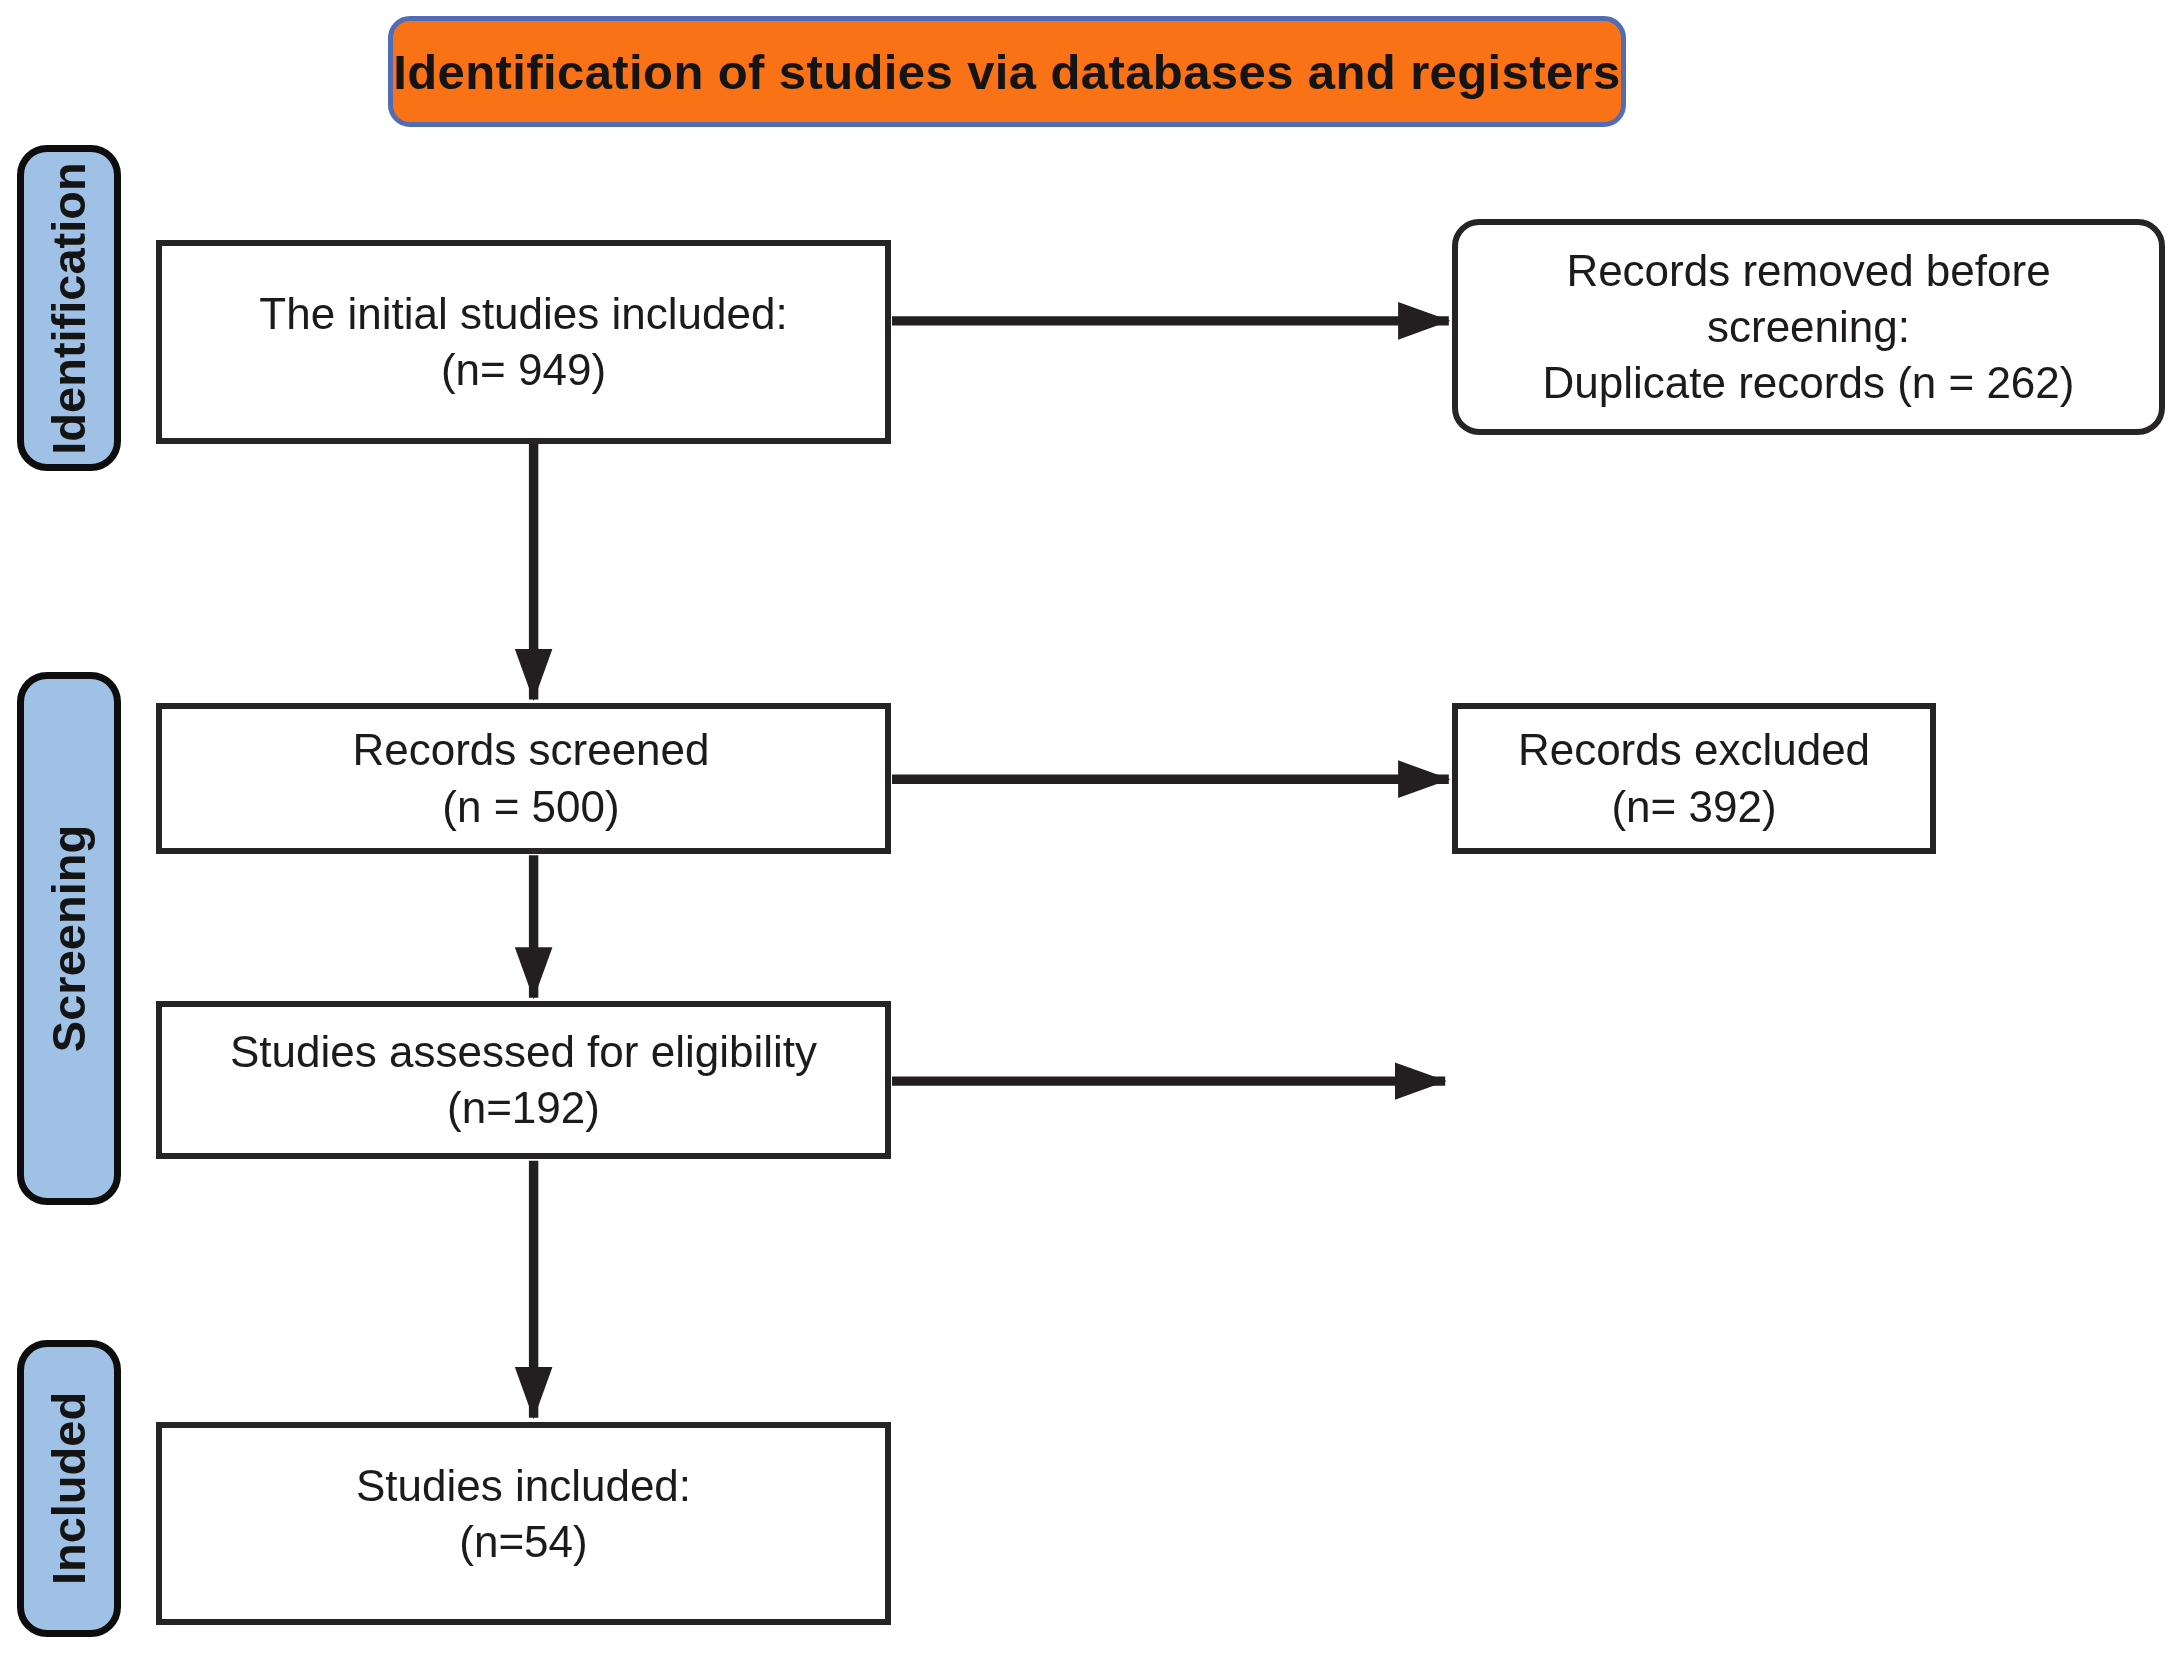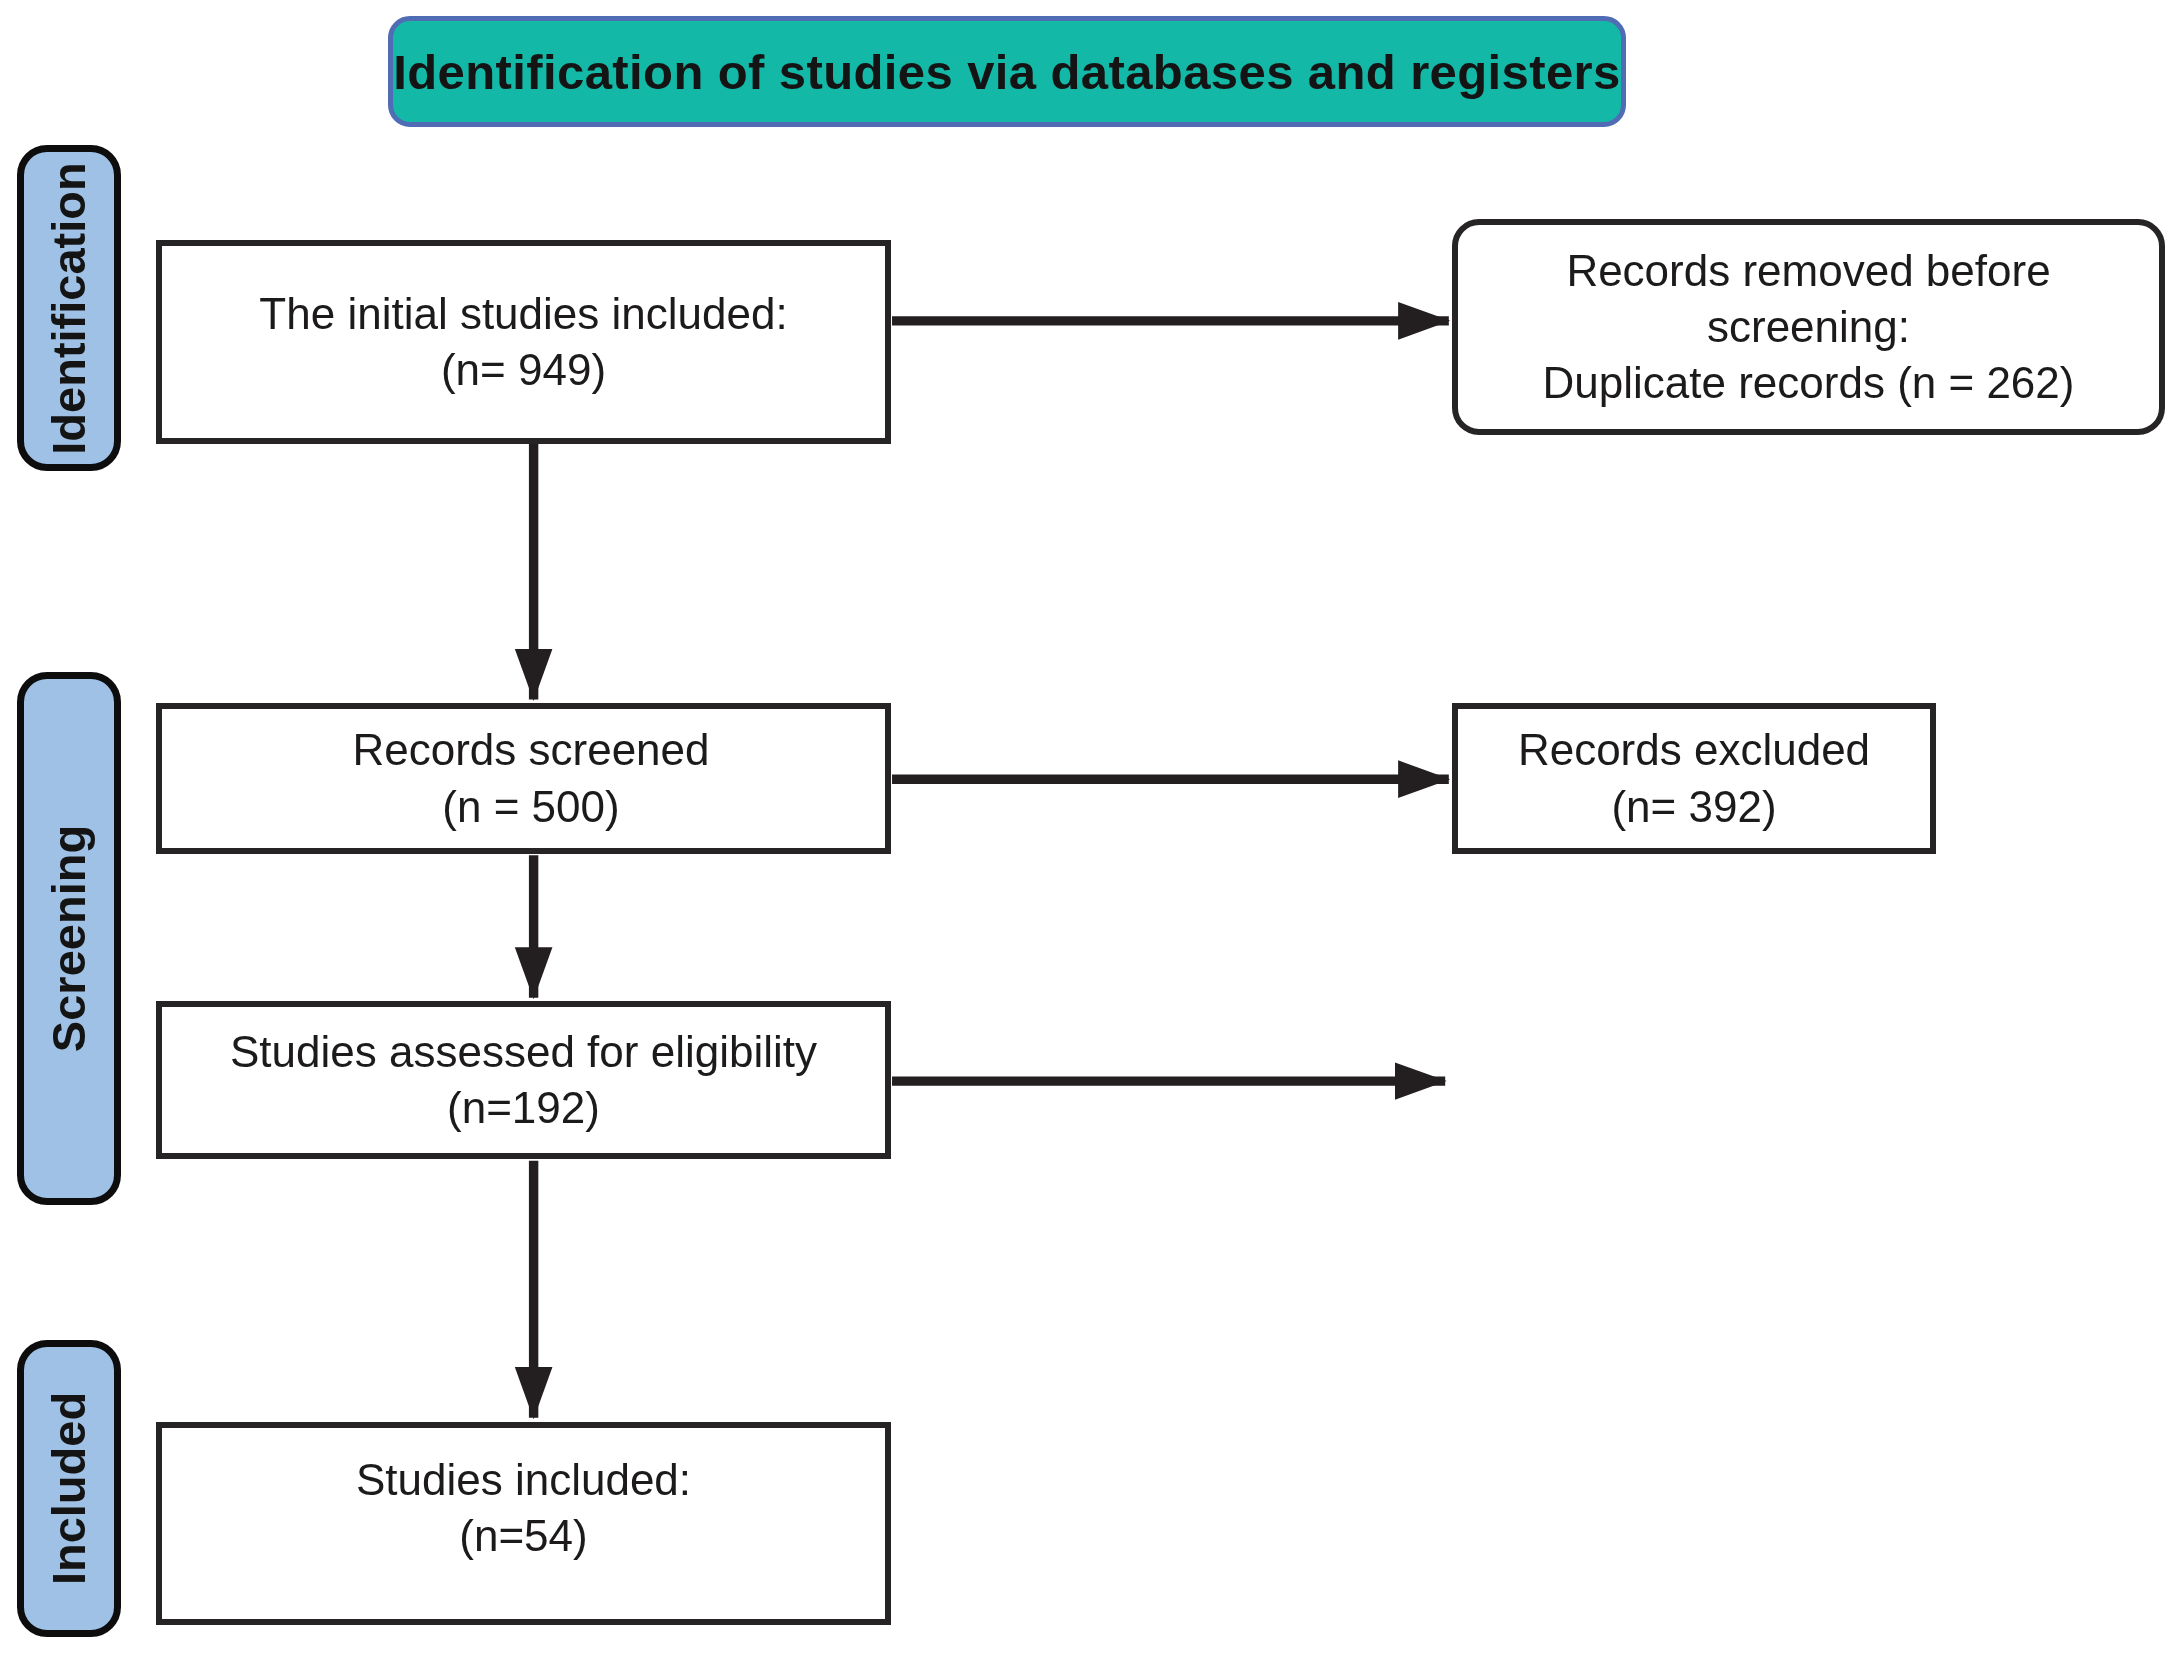--- a/index.html
+++ b/index.html
@@ -14,21 +14,21 @@
     height: 1680px;
     background: #ffffff;
     overflow: hidden;
   }
 
   
   .title-box {
     position: absolute;
     left: 388px; top: 16px;
     width: 1238px; height: 111px;
-    background: #14b8a6;
+    background: #f97316;
     border: 5.8px solid #4f6cb4;
     border-radius: 22px;
     box-sizing: border-box;
     display: flex;
     align-items: center;
     justify-content: center;
   }
   .title-box span {
     font-size: 49px;
     font-weight: bold;
@@ -76,21 +76,21 @@
   }
   .flow-box .line {
     font-size: 44px;
     line-height: 1.28;
     color: #1c1a1b;
   }
   .box-initial   { left: 156px;  top: 240px;  width: 735px; height: 204px; }
   .box-screened  { left: 156px;  top: 703px;  width: 735px; height: 151px; padding-left: 44px; }
   .box-assessed  { left: 156px;  top: 1001px; width: 735px; height: 158px; }
   .box-included  { left: 156px;  top: 1422px; width: 735px; height: 203px;
-                   justify-content: flex-start; padding-top: 24px; }
+                   justify-content: flex-start; padding-top: 30px; }
   .box-removed   { left: 1452px; top: 219px;  width: 713px;  height: 216px; border-radius: 27px; }
   .box-rexcluded { left: 1452px; top: 703px;  width: 484px;  height: 151px; }
   .box-sexcluded { left: 1448px; top: 1001px; width: 601px;  height: 158px; }
 
   
   .arrows {
     position: absolute;
     left: 0; top: 0;
     width: 2183px;
     height: 1680px;

